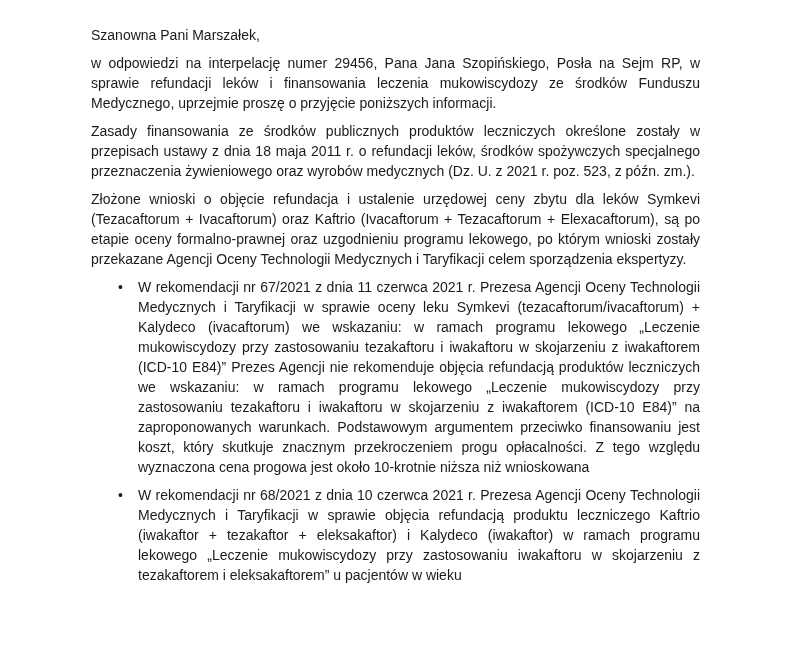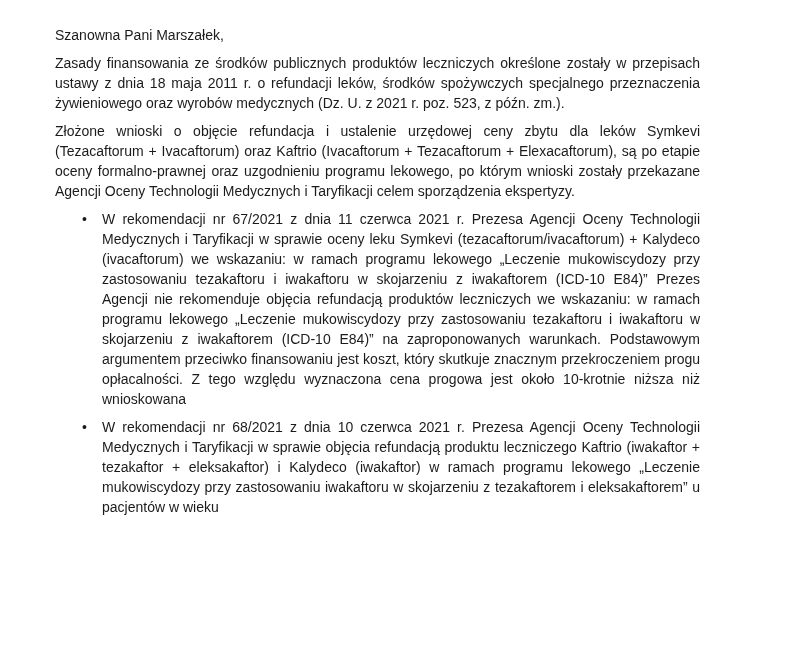--- a/index.html
+++ b/index.html
@@ -11,21 +11,21 @@
     width: 785px;
     height: 668px;
     overflow: hidden;
     font-family: "Liberation Sans", sans-serif;
     color: #1b1b1b;
   }
   .page {
     box-sizing: border-box;
     width: 785px;
     height: 668px;
-    padding: 25px 85px 0 55px;
+    padding: 25px 85px 0 91px;
     background: #ffffff;
   }
   .para {
     margin: 0 0 8px 0;
     font-size: 14px;
     line-height: 20px;
     text-align: justify;
     text-justify: inter-word;
   }
   .salutation {
@@ -53,20 +53,21 @@
     line-height: 20px;
   }
 </style>
 </head>
 <body>
 
 <div class="page">
 
   <p class="para salutation">Szanowna Pani Marszałek,</p>
 
+  <p class="para">w odpowiedzi na interpelację numer 29456, Pana Jana Szopińskiego, Posła na Sejm RP, w sprawie refundacji leków i finansowania leczenia mukowiscydozy ze środków Funduszu Medycznego, uprzejmie proszę o przyjęcie poniższych informacji.</p>
 
   <p class="para">Zasady finansowania ze środków publicznych produktów leczniczych określone zostały w przepisach ustawy z dnia 18 maja 2011 r. o refundacji leków, środków spożywczych specjalnego przeznaczenia żywieniowego oraz wyrobów medycznych (Dz. U. z 2021 r. poz. 523, z późn. zm.).</p>
 
   <p class="para">Złożone wnioski o objęcie refundacja i ustalenie urzędowej ceny zbytu dla leków Symkevi (Tezacaftorum + Ivacaftorum) oraz Kaftrio (Ivacaftorum + Tezacaftorum + Elexacaftorum), są po etapie oceny formalno-prawnej oraz uzgodnieniu programu lekowego, po którym wnioski zostały przekazane Agencji Oceny Technologii Medycznych i Taryfikacji celem sporządzenia ekspertyzy.</p>
 
   <ul class="bullet-list">
     <li>
       <span class="bullet-marker">•</span>
       <span>W rekomendacji nr 67/2021 z dnia 11 czerwca 2021 r. Prezesa Agencji Oceny Technologii Medycznych i Taryfikacji w sprawie oceny leku Symkevi (tezacaftorum/ivacaftorum) + Kalydeco (ivacaftorum) we wskazaniu: w ramach programu lekowego „Leczenie mukowiscydozy przy zastosowaniu tezakaftoru i iwakaftoru w skojarzeniu z iwakaftorem (ICD-10 E84)” Prezes Agencji nie rekomenduje objęcia refundacją produktów leczniczych we wskazaniu: w ramach programu lekowego „Leczenie mukowiscydozy przy zastosowaniu tezakaftoru i iwakaftoru w skojarzeniu z iwakaftorem (ICD-10 E84)” na zaproponowanych warunkach. Podstawowym argumentem przeciwko finansowaniu jest koszt, który skutkuje znacznym przekroczeniem progu opłacalności. Z tego względu wyznaczona cena progowa jest około 10-krotnie niższa niż wnioskowana</span>
     </li>

